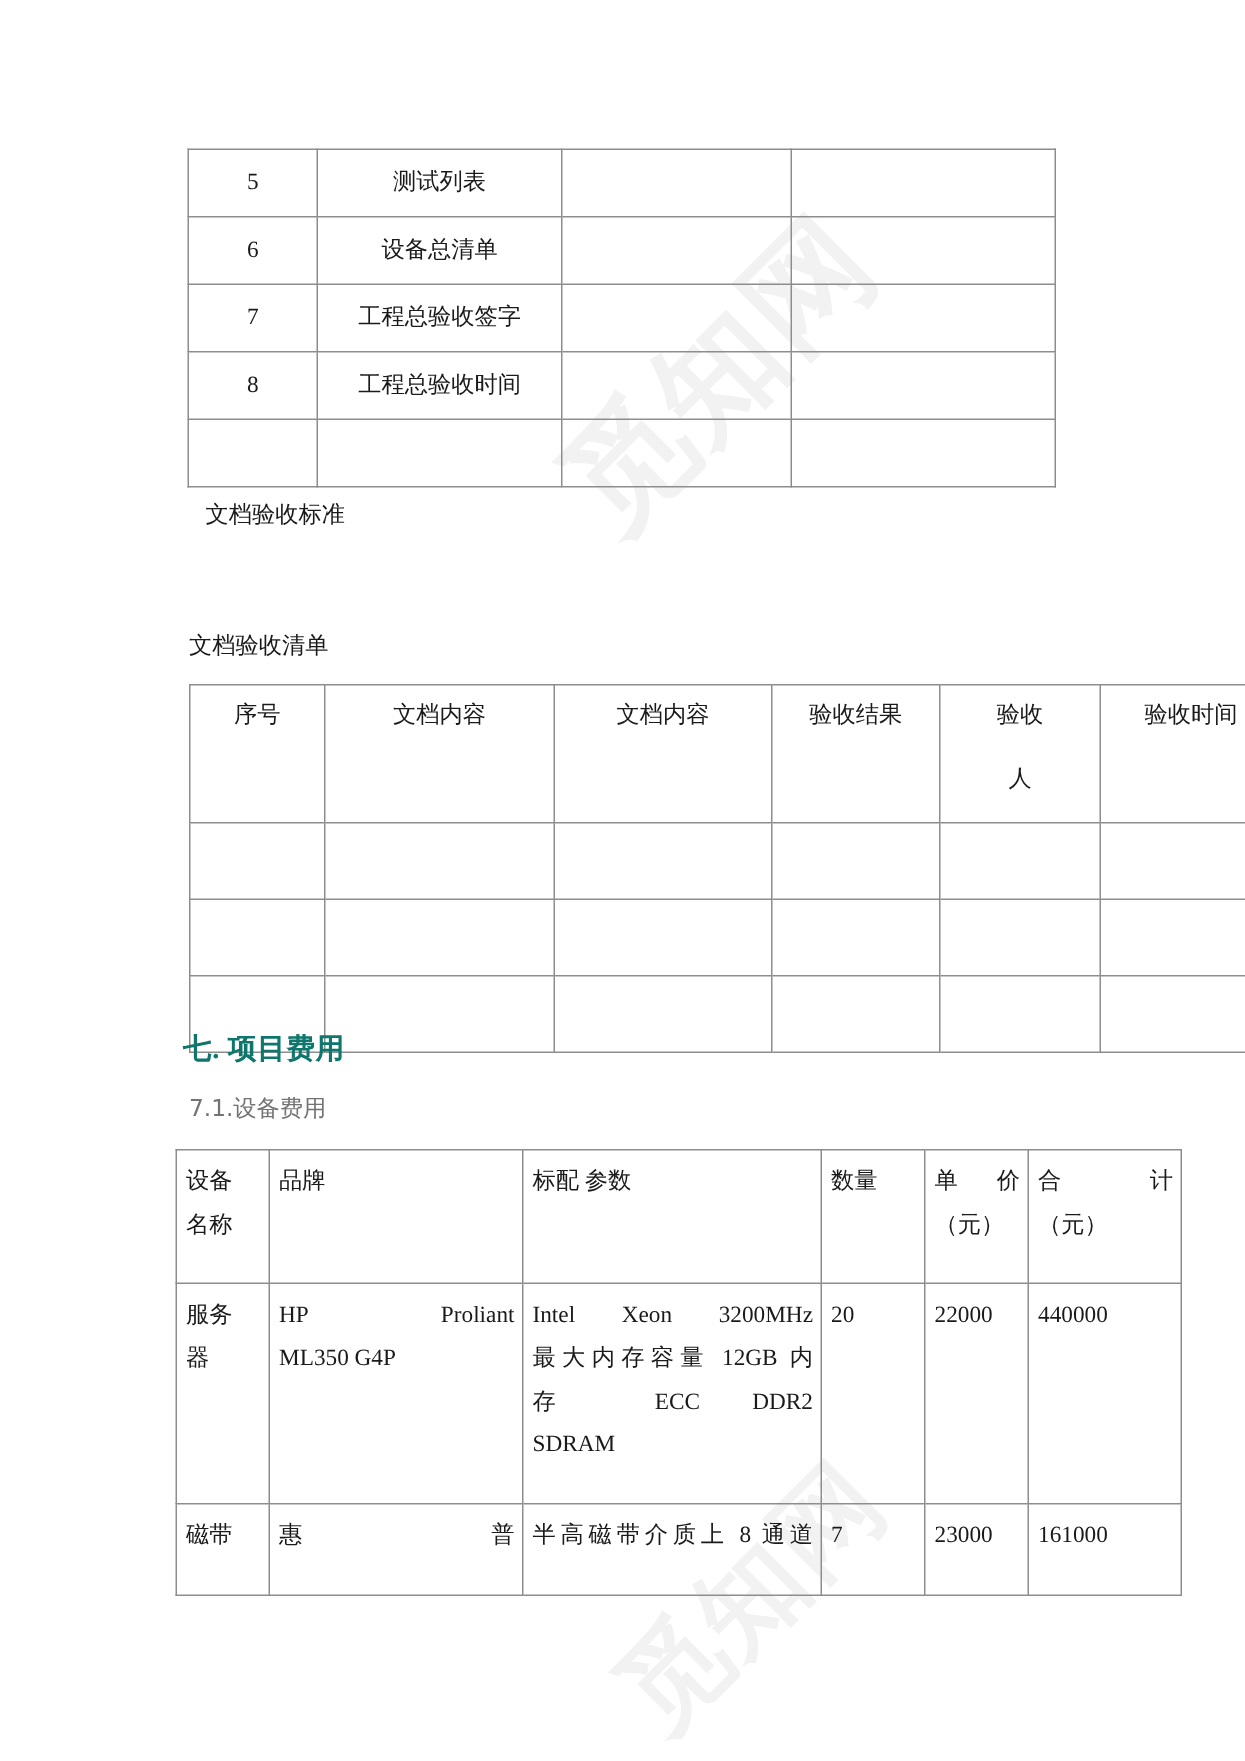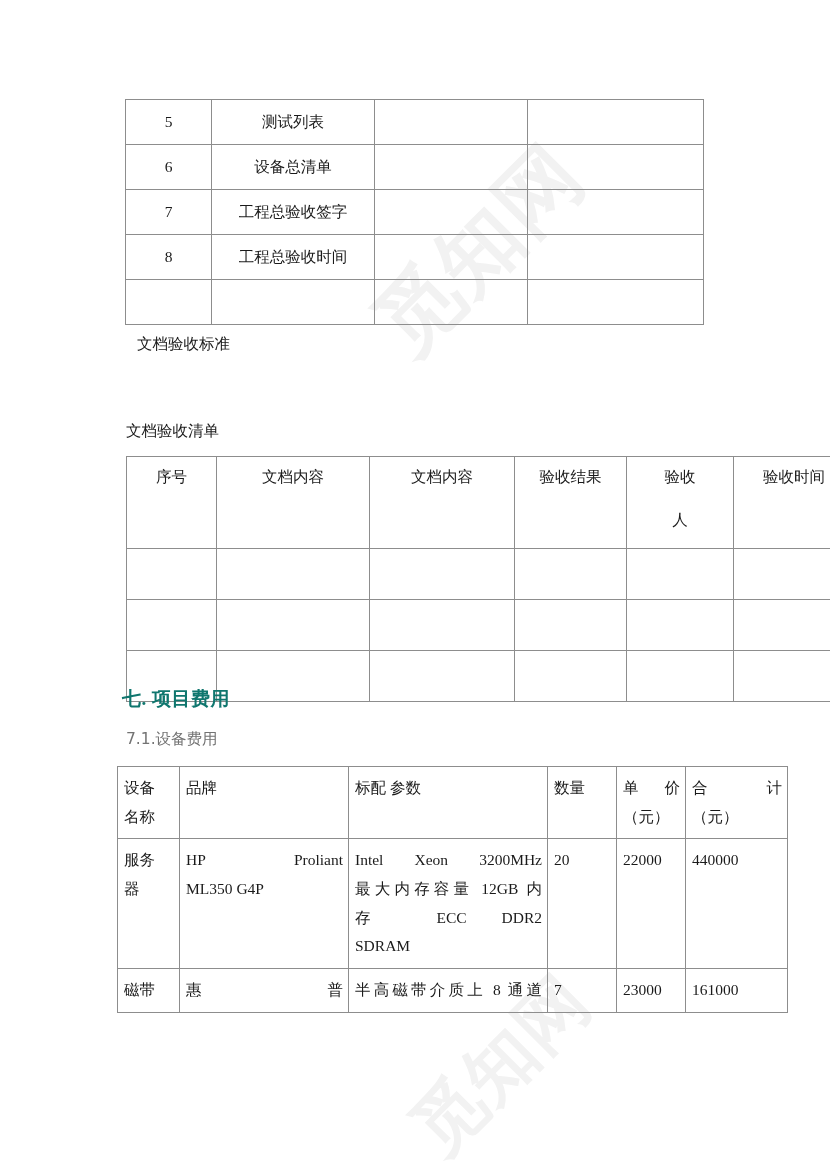--- a/index.html
+++ b/index.html
@@ -105,21 +105,21 @@
   .stack-line { display: block; }
   .stack-line.second { margin-top: 21px; }
 
   
   #table-equipment-cost {
     left: 117px;
     top: 766px;
     width: 598px;
   }
   #table-equipment-cost td {
-    padding: 7px 5px 7px 6px;
+    padding: 7px 5px 24px 6px;
     vertical-align: top;
     line-height: 1.85;
   }
   #table-equipment-cost td.e-name  { width: 50px; }
   #table-equipment-cost td.e-brand { width: 157px; }
   #table-equipment-cost td.e-spec  { width: 187px; border-radius: 13px; }
   #table-equipment-cost td.e-qty   { width: 57px; }
   #table-equipment-cost td.e-price { width: 57px; }
   #table-equipment-cost td.e-total { width: 90px; }
 

